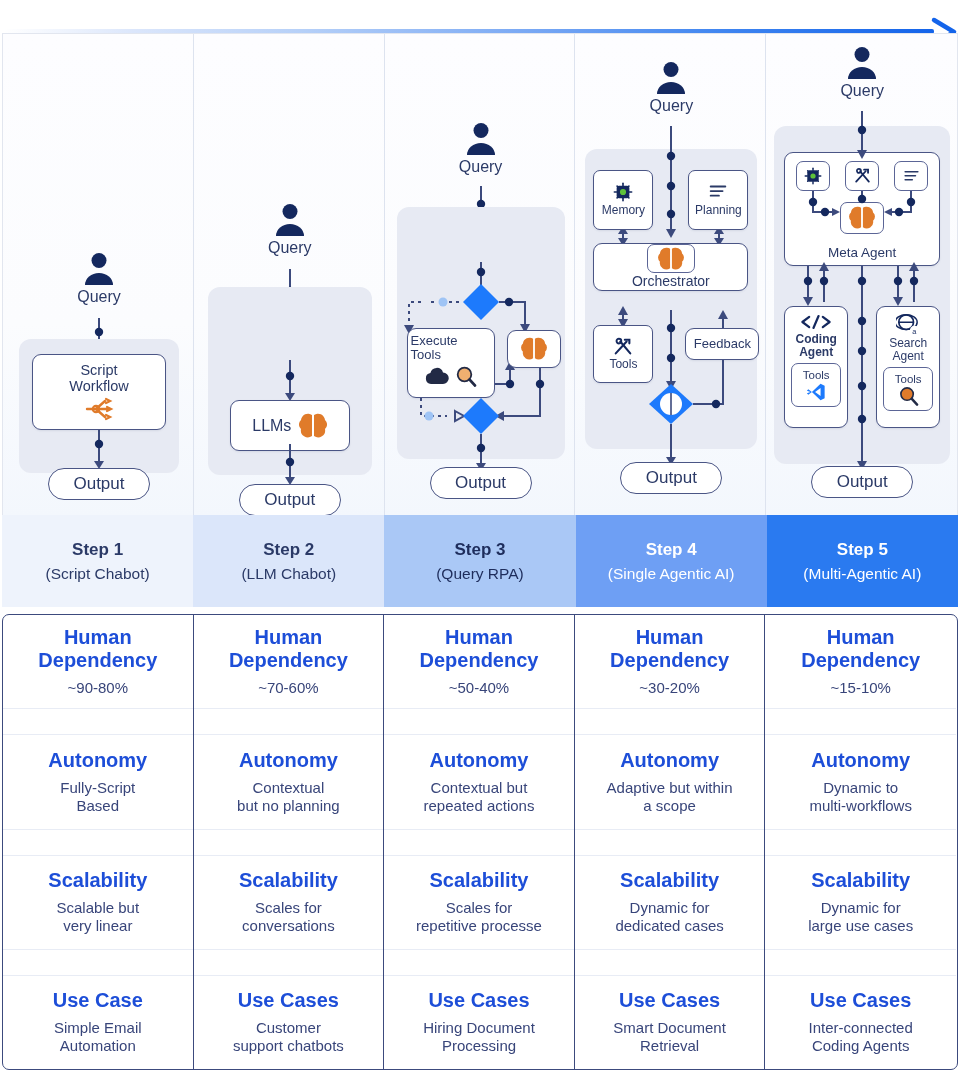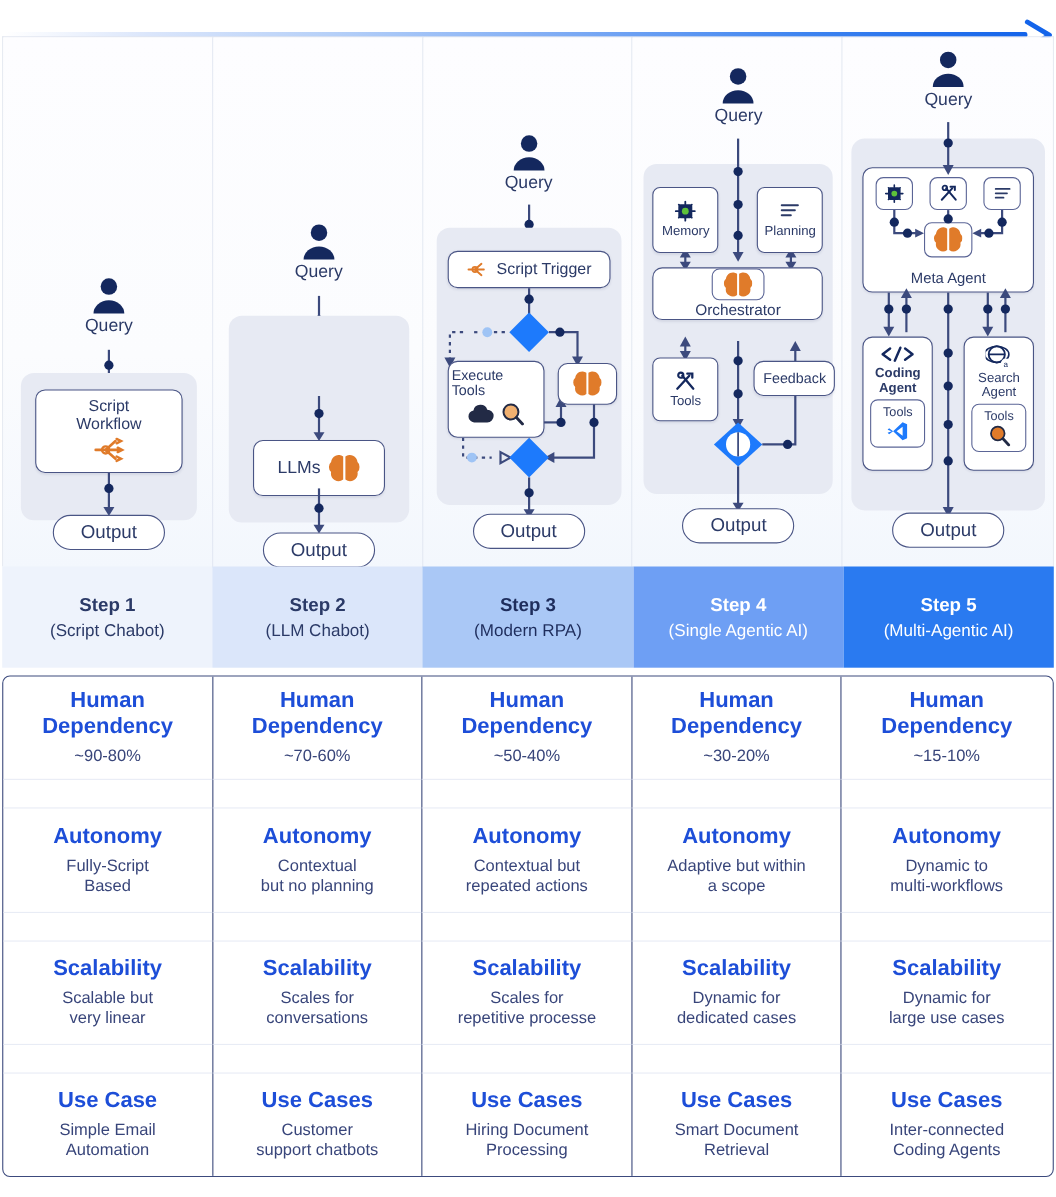--- a/index.html
+++ b/index.html
@@ -223,31 +223,20 @@
           </svg>
           <div class="qlabel">Query</div>
         </div>
         <svg class="conn" style="left:88px; top:152px;" width="20" height="44">
           <line x1="8" y1="0" x2="8" y2="38" stroke="#3c4a7d" stroke-width="2"></line>
           <circle cx="8" cy="18" r="4.2" fill="#14285e"></circle>
           <path d="M3 33 L8 41 L13 33 z" fill="#3c4a7d"></path>
         </svg>
         <div class="panel" style="left:12px; top:173px; width:168px; height:252px;"></div>
 
-        <div class="card" style="left:22px; top:194px; width:148px; height:34px;">
-          <svg width="22" height="20" viewBox="0 0 30 24" style="margin-right:6px;">
-            <g stroke="#e07b2a" stroke-width="2.4" fill="none" stroke-linecap="round">
-              <path d="M4 12 L23 12"></path>
-                <path d="M12 12 L20 5"></path>
-                <path d="M12 12 L20 19"></path>
-            </g>
-            <circle cx="12" cy="12" r="3.2" fill="none" stroke="#e07b2a" stroke-width="2.2"></circle>
-          </svg>
-          <span style="font-size:14.5px;">Script Trigger</span>
-        </div>
 
         <svg class="conn" style="left:0; top:0;" width="191" height="482">
 
           <line x1="96" y1="228" x2="96" y2="252" stroke="#3c4a7d" stroke-width="2"></line>
           <circle cx="96" cy="238" r="4.2" fill="#14285e"></circle>
 
           <polygon points="96,250 114,268 96,286 78,268" fill="#1d7afc"></polygon>
 
           <path d="M36 268 L24 268 L24 296" fill="none" stroke="#3c4a7d" stroke-width="2" stroke-dasharray="3,4"></path>
           <path d="M19 291 L24 300 L29 291 z" fill="#3c4a7d"></path>
@@ -572,21 +561,21 @@
     <div class="step-cell sc0">
       <div class="s1">Step 1</div>
       <div class="s2">(Script Chabot)</div>
     </div>
     <div class="step-cell sc1">
       <div class="s1">Step 2</div>
       <div class="s2">(LLM Chabot)</div>
     </div>
     <div class="step-cell sc2">
       <div class="s1">Step 3</div>
-      <div class="s2">(Modern RPA)</div>
+      <div class="s2">(Query RPA)</div>
     </div>
     <div class="step-cell sc3">
       <div class="s1">Step 4</div>
       <div class="s2">(Single Agentic AI)</div>
     </div>
     <div class="step-cell sc4">
       <div class="s1">Step 5</div>
       <div class="s2">(Multi-Agentic AI)</div>
     </div>
   </div>

